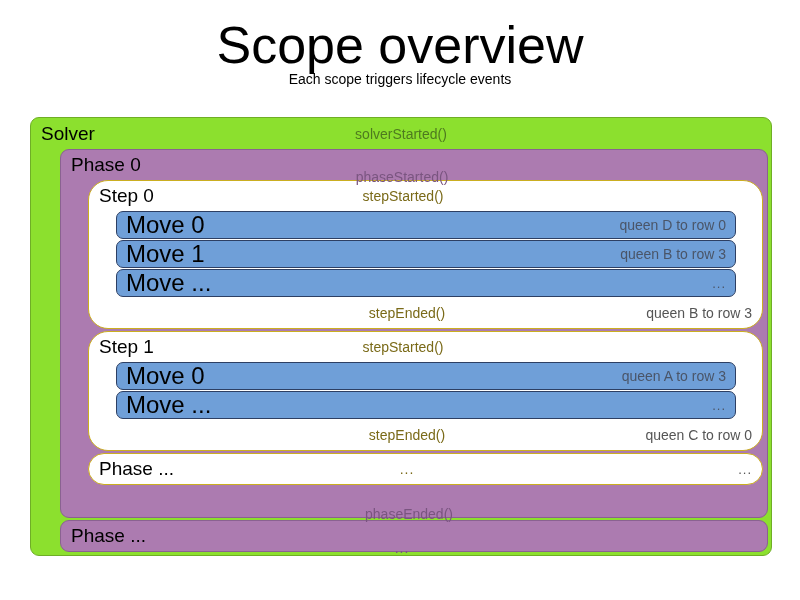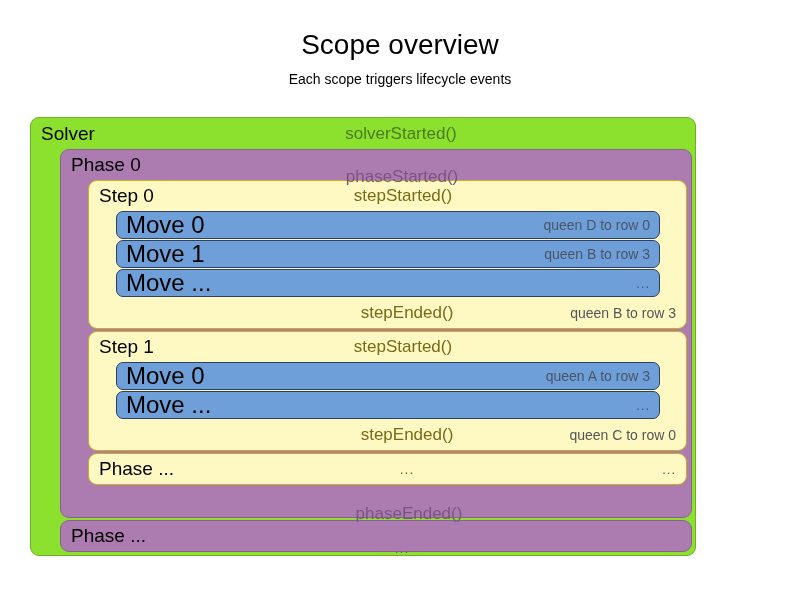--- a/index.html
+++ b/index.html
@@ -14,21 +14,21 @@
     overflow: hidden;
     position: relative;
   }
 
   
   .header {
     text-align: center;
     padding-top: 22px;
   }
   .title {
-    font-size: 28px;
+    font-size: 52px;
     font-weight: normal;
     color: #000000;
     line-height: 46px;
     letter-spacing: 0px;
   }
   .subtitle {
     font-size: 14px;
     color: #000000;
     line-height: 18px;
     margin-top: 2px;
@@ -50,21 +50,21 @@
     top: 50%;
     transform: translateY(-50%);
     font-size: 19px;
     color: #000000;
     white-space: nowrap;
   }
   .event {
     position: absolute;
     top: 50%;
     transform: translate(-50%, -50%);
-    font-size: 17px;
+    font-size: 14px;
     color: #555555;
     white-space: nowrap;
   }
   .detail {
     position: absolute;
     right: 10px;
     top: 50%;
     transform: translateY(-50%);
     font-size: 14px;
     color: #555555;
@@ -73,44 +73,44 @@
   .detail.dots {
     font-size: 13px;
     letter-spacing: 1px;
   }
 
   
   #solver-scope {
     position: absolute;
     left: 30px;
     top: 117px;
-    width: 666px;
+    width: 742px;
     background: #8CE02E;
     border: 1px solid #6fae26;
     padding: 0;
   }
   #solver-scope > .scope-row { height: 31px; }
   #solver-scope > .scope-row .event { color: #4e7a1f; }
 
   
   .phase-scope {
     background: #AC7BB0;
     border: 1px solid #8a6291;
     border-radius: 9px;
     box-sizing: border-box;
     margin: 0 3px 0 29px;
   }
   .phase-scope > .scope-row { height: 30px; }
   .phase-scope > .scope-row .event { color: #7a5580; margin-top: 12px; }
 
   
   .step-scope {
-    background: #fef9c3;
+    background: #ffffff;
     border: 1px solid #cbae20;
-    border-radius: 9px;
+    border-radius: 20px;
     box-sizing: border-box;
     margin: 0 4px 2px 27px;
   }
   .step-scope > .scope-row { height: 30px; }
   .step-scope > .scope-row .event { color: #7a6a18; }
   .step-scope .event { color: #6b6b6b; }
 
   
   .move-row {
     position: relative;

